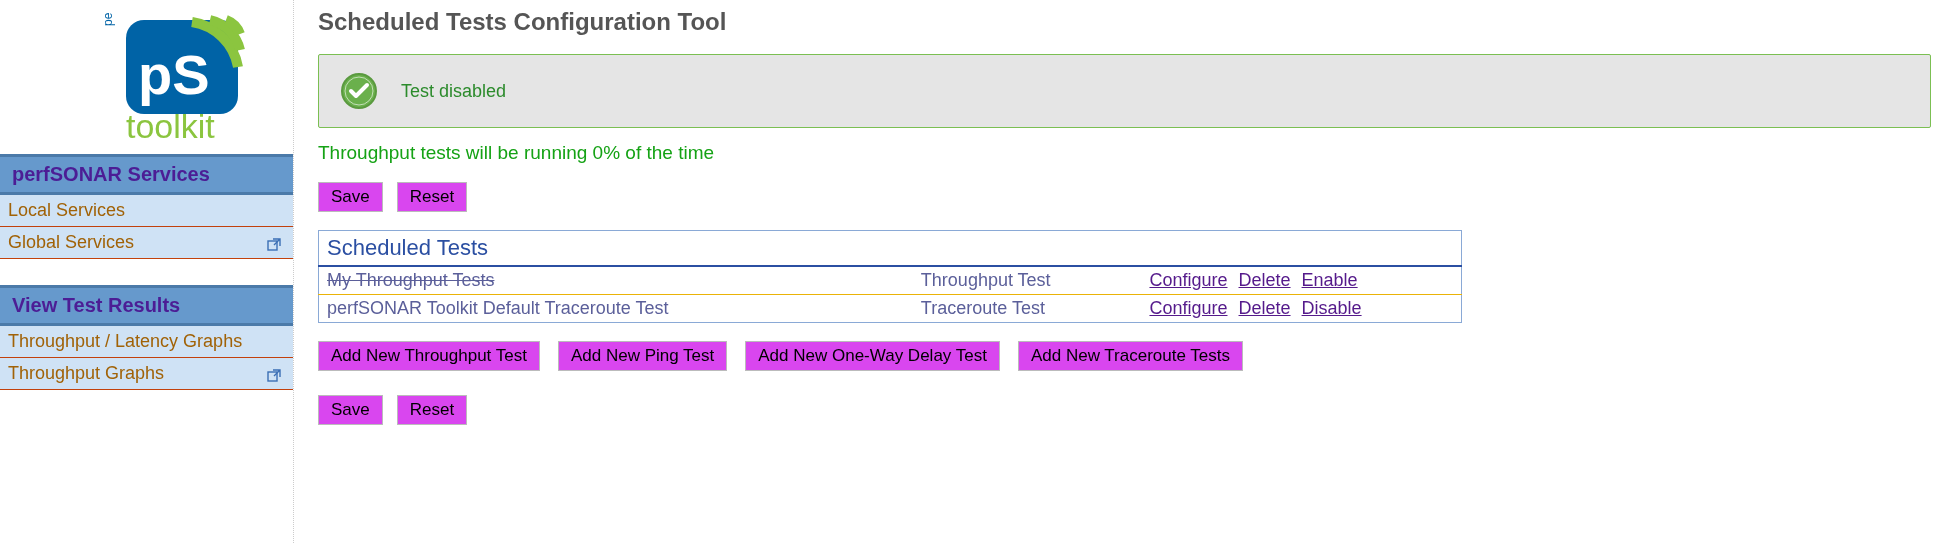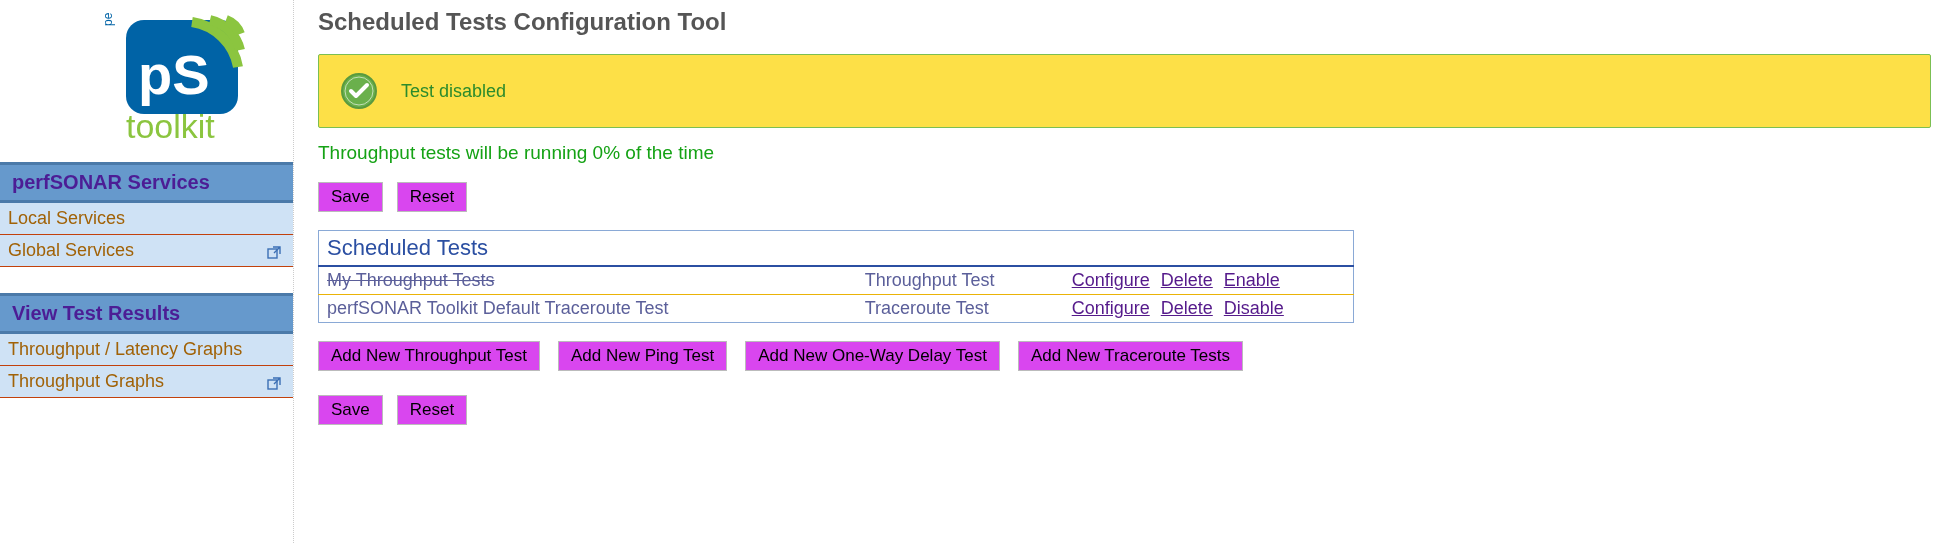--- a/index.html
+++ b/index.html
@@ -14,21 +14,21 @@
     .sidebar {
       width: 294px;
       flex-shrink: 0;
       border-right: 1px dotted #ccc;
       padding-top: 6px;
     }
     .logo-wrap {
       display: flex;
       align-items: center;
       justify-content: center;
-      padding: 6px 0 20px;
+      padding: 6px 0 12px;
     }
     .logo {
       width: 210px;
       height: 130px;
     }
     .sidebar-section {
       margin-bottom: 26px;
     }
     .sidebar-header {
       background: #6699cc;
@@ -59,21 +59,21 @@
       flex: 1;
       padding: 8px 24px 27px 24px;
     }
     .page-title {
       font-size: 24px;
       font-weight: bold;
       color: #555;
       margin-bottom: 18px;
     }
     .alert {
-      background: #fde047;
+      background: #e5e5e5;
       border: 1px solid #7bbf52;
       display: flex;
       align-items: center;
       padding: 16px 20px;
       margin-bottom: 14px;
       border-radius: 2px;
     }
     .alert-icon {
       width: 40px;
       height: 40px;
@@ -97,21 +97,21 @@
     button.std {
       background: #d946ef;
       border: 1px solid #bbb;
       padding: 4px 12px;
       font-size: 17px;
       font-family: inherit;
       cursor: pointer;
     }
     .tests-table {
       border: 1px solid #8aa9d6;
-      width: 1036px;
+      width: 1144px;
       margin-bottom: 18px;
       border-collapse: collapse;
     }
     .tests-caption {
       color: #2b4fa2;
       font-size: 22px;
       font-weight: 500;
       padding: 4px 8px;
       border-bottom: 2px solid #2b4fa2;
       text-align: left;

